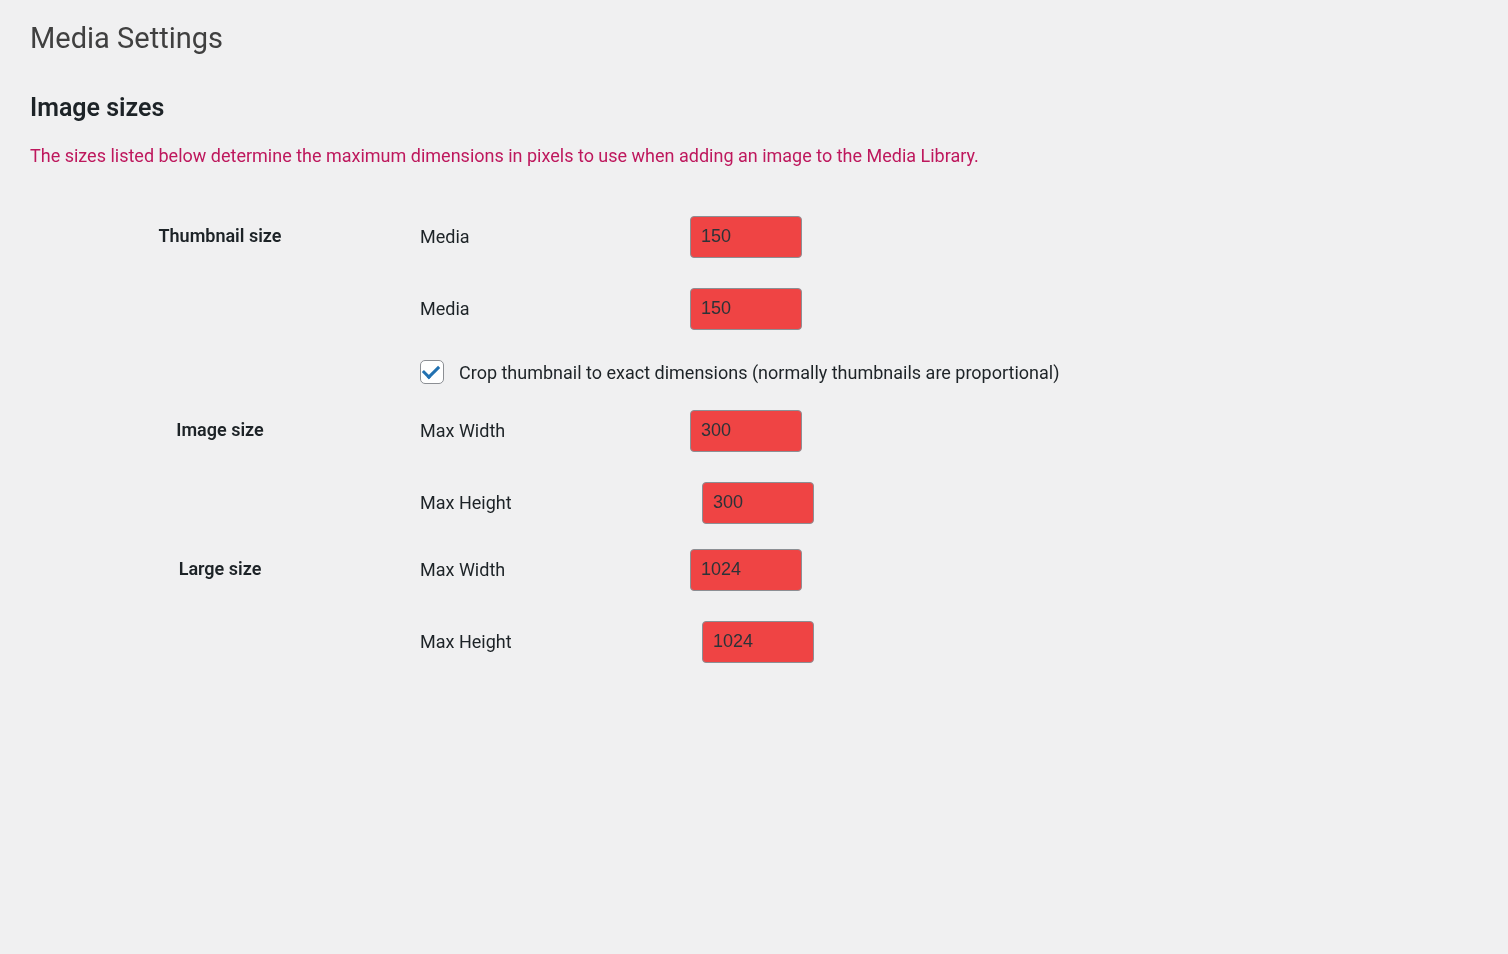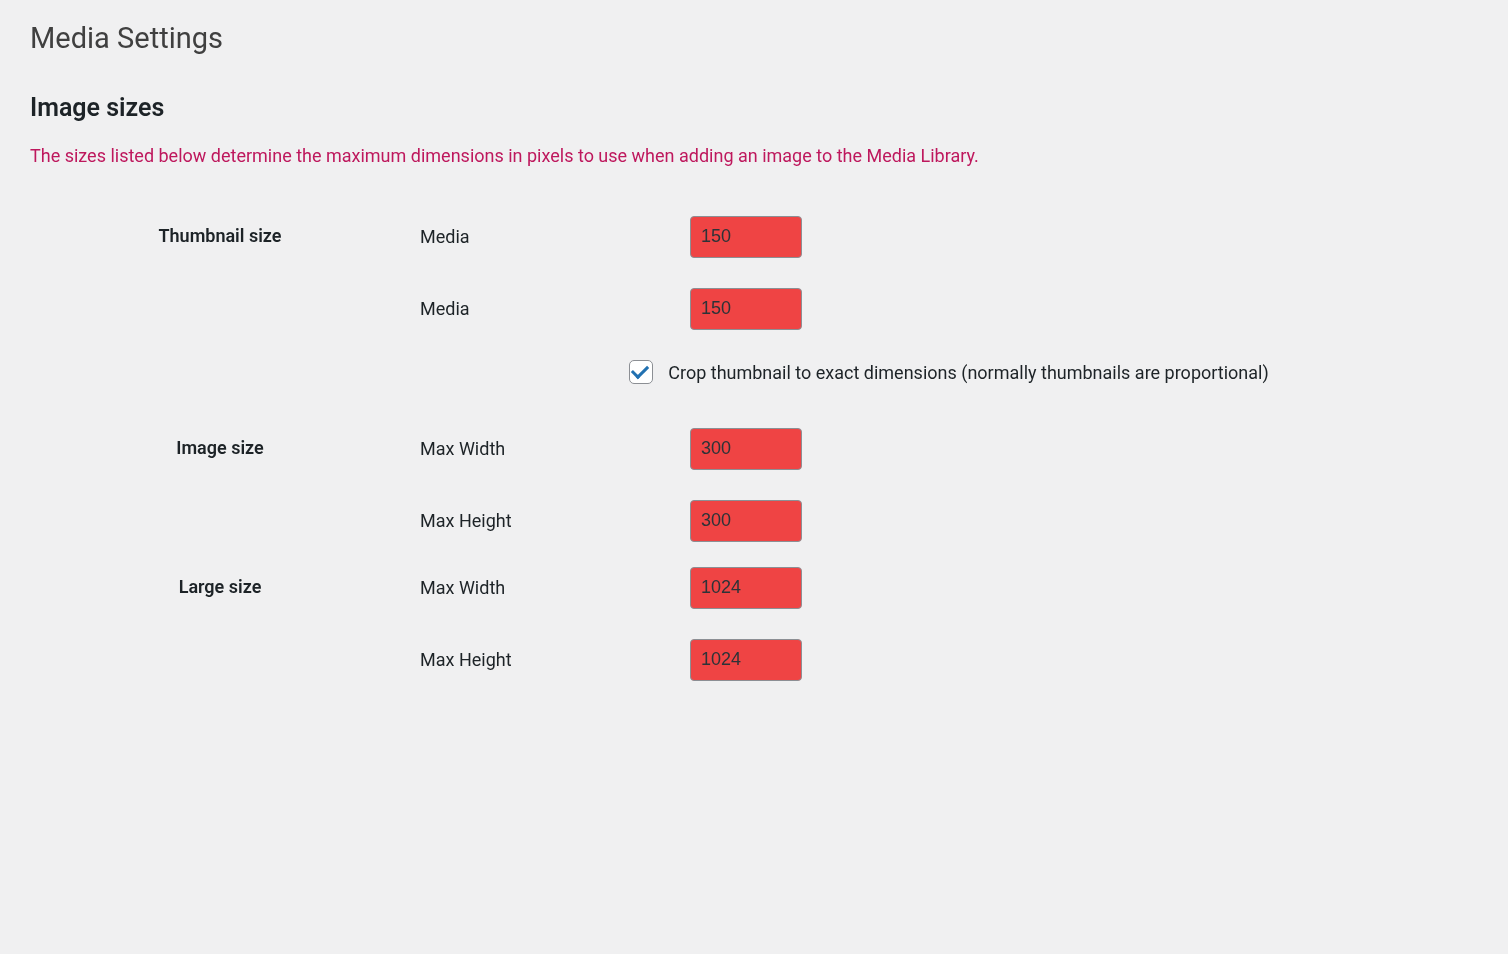--- a/index.html
+++ b/index.html
@@ -51,20 +51,21 @@
       padding: 10px 0;
       vertical-align: top;
     }
     .field-row {
       display: flex;
       align-items: center;
       margin-bottom: 30px;
     }
     .field-row:last-child {
       margin-bottom: 5px;
+      gap: 12px;
     }
     .field-label {
       font-size: 18px;
       color: #1d2327;
       width: 270px;
       display: inline-block;
     }
     input[type="number"] {
       width: 112px;
       height: 42px;
@@ -73,22 +74,21 @@
       border: 1px solid #8c8f94;
       border-radius: 4px;
       background: #ef4444;
       color: #2c3338;
       box-shadow: 0 0 0 transparent;
     }
     .checkbox-row {
       display: flex;
       align-items: center;
       margin-top: 5px;
-      margin-bottom: 23px;
-      justify-content: center;
+      margin-bottom: 5px;
     }
     .checkbox-wrapper {
       position: relative;
       display: inline-flex;
       align-items: center;
       justify-content: center;
       width: 24px;
       height: 24px;
       margin-right: 15px;
       flex-shrink: 0;

